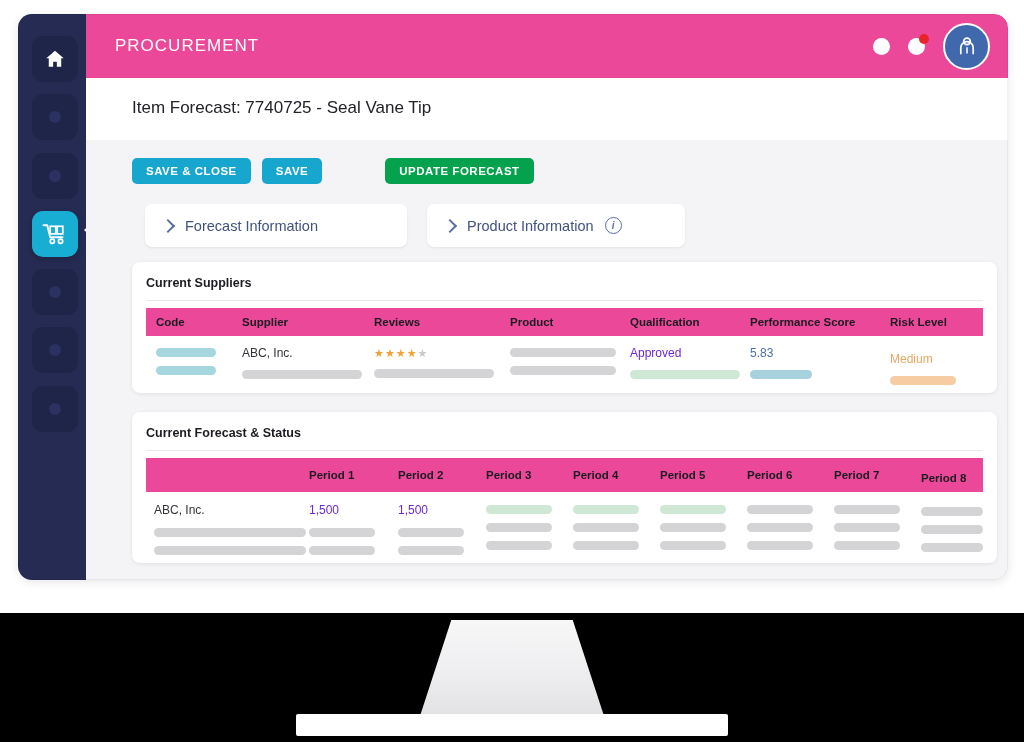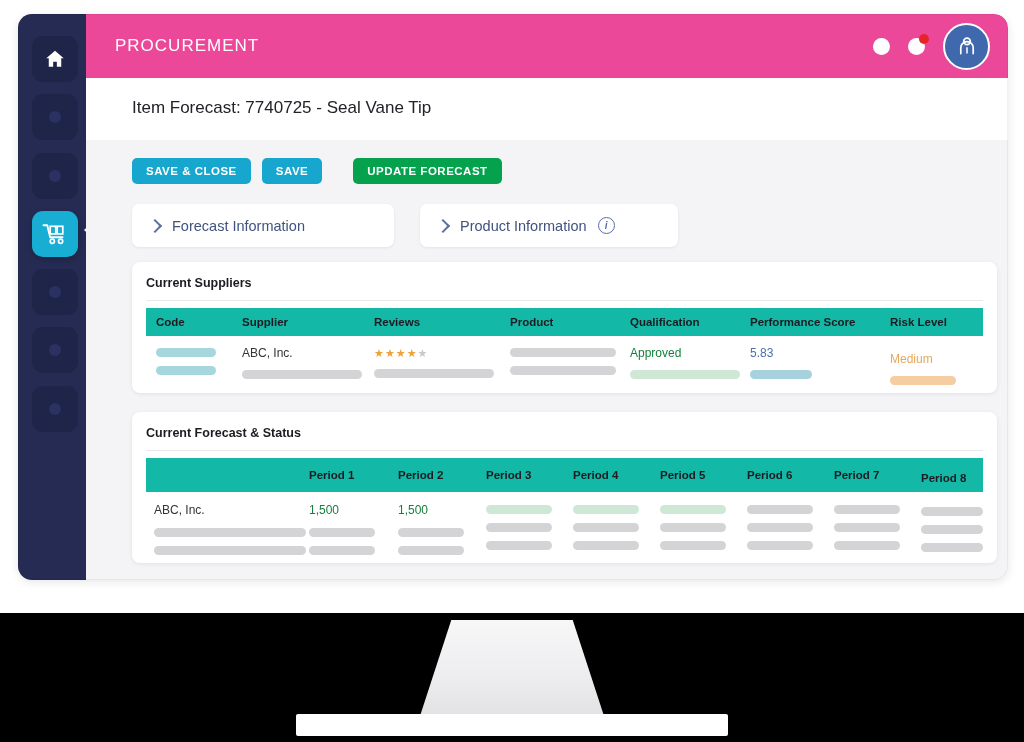--- a/index.html
+++ b/index.html
@@ -99,24 +99,24 @@
     position:absolute;left:46px;top:20px;font-size:17px;color:#222228;font-weight:400;
   }
 
   .btnrow{position:absolute;left:46px;top:80px;display:flex;align-items:center;gap:11px;}
   .btn{
     border:none;border-radius:5px;color:#ffffff;font-size:11.5px;font-weight:bold;
     letter-spacing:.5px;padding:0 14px;height:26px;line-height:26px;cursor:pointer;
     font-family:"Liberation Sans", sans-serif;
   }
   .btn.cyan{background:#17a6cd;}
-  .btn.green{background:#04a24d;margin-left:20px;}
-
-  
-  .panels{position:absolute;left:46px;top:126px;display:flex;gap:26px;}
+  .btn.green{background:#04a24d;margin-left:52px;}
+
+  
+  .panels{position:absolute;left:59px;top:126px;display:flex;gap:20px;}
   .panel{
     background:#ffffff;border-radius:7px;height:43px;display:flex;align-items:center;
     box-shadow:0 1px 3px rgba(0,0,0,.07);
   }
   .panel.p1{width:262px;}
   .panel.p2{width:258px;}
   .chev{
     margin-left:18px;margin-right:12px;width:8px;height:8px;
     border-right:2px solid #5b6ea6;border-top:2px solid #5b6ea6;
     transform:rotate(45deg);
@@ -133,27 +133,27 @@
     position:absolute;background:#ffffff;border-radius:8px;
     box-shadow:0 1px 4px rgba(0,0,0,.08);
   }
   .card-title{
     font-size:12.5px;font-weight:bold;color:#1b1b21;
   }
   .hr{height:1px;background:#e9e9ed;}
 
   table.grid{border-collapse:collapse;width:100%;table-layout:fixed;}
   table.grid th{
-    background:#14b8a6;color:#1b1b21;font-size:11.5px;font-weight:bold;text-align:left;
+    background:#ec4899;color:#1b1b21;font-size:11.5px;font-weight:bold;text-align:left;
     padding:8px 0 8px 0;
   }
   table.grid td{padding:0;vertical-align:top;}
 
   .cell-txt{font-size:12px;color:#333338;}
-  .cell-txt.green{color:#15803d;}
+  .cell-txt.green{color:#6d28d9;}
   .cell-txt.blue{color:#4b6fa8;}
   .cell-txt.orange{color:#e6a75f;}
 
   .bar{height:9px;border-radius:5px;background:#d4d4d6;}
   .bar.blue{background:#a7d7de;}
   .bar.green{background:#cfe8d6;}
   .bar.teal{background:#a7d2dd;}
   .bar.peach{background:#f6cda3;}
   .bar.mt{margin-top:9px;}
 

